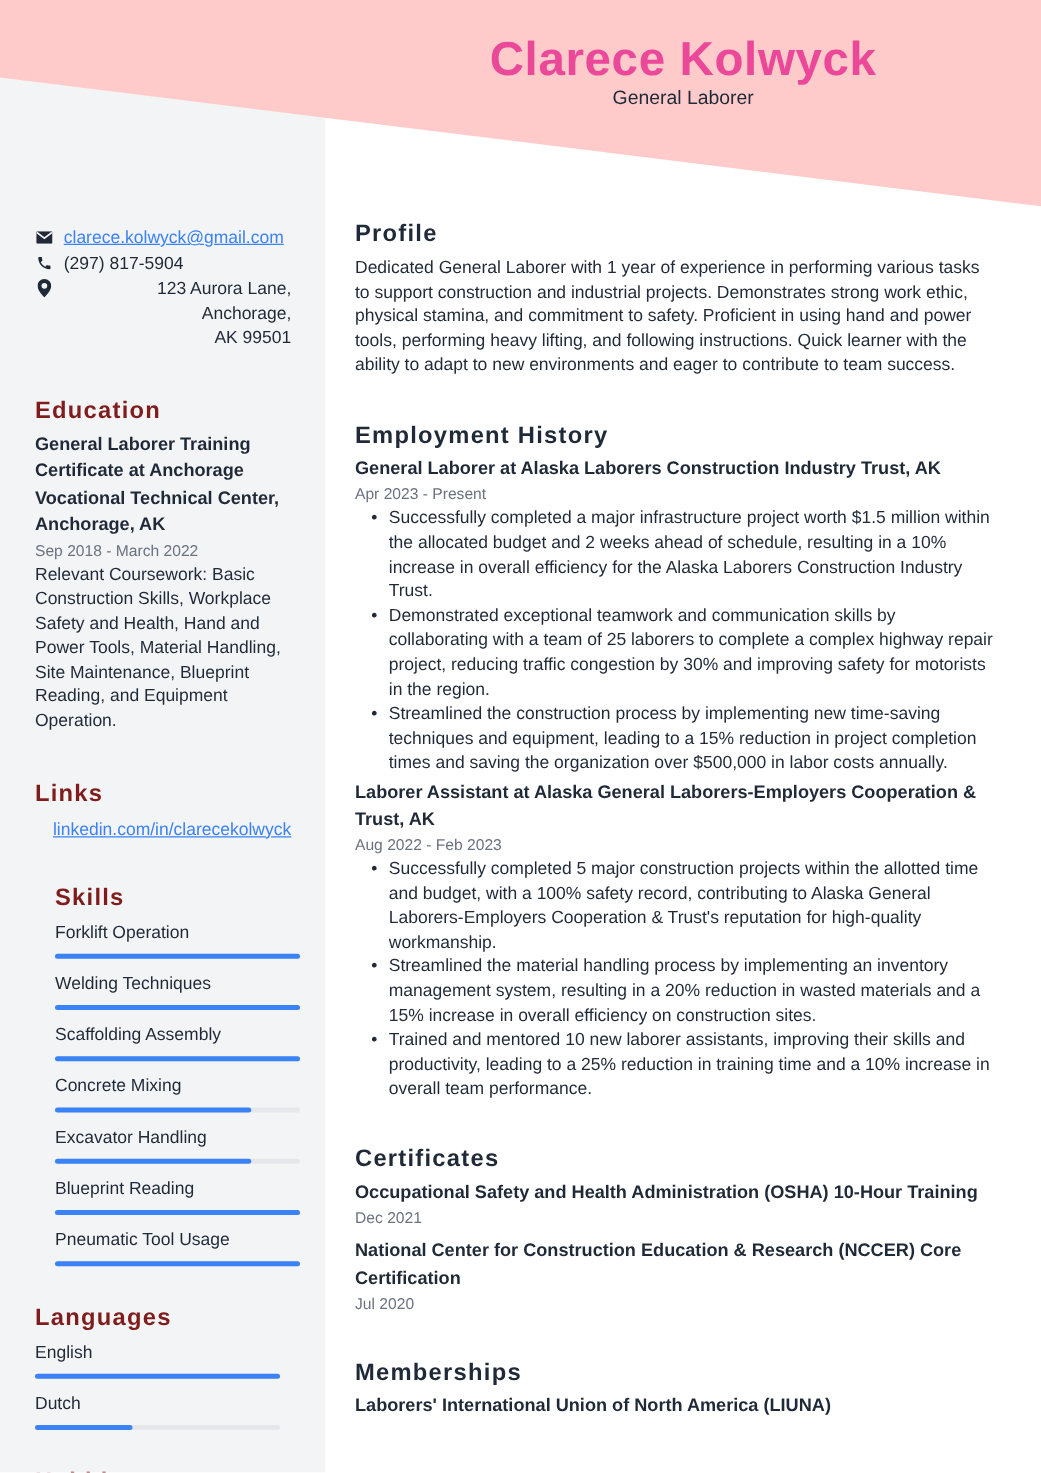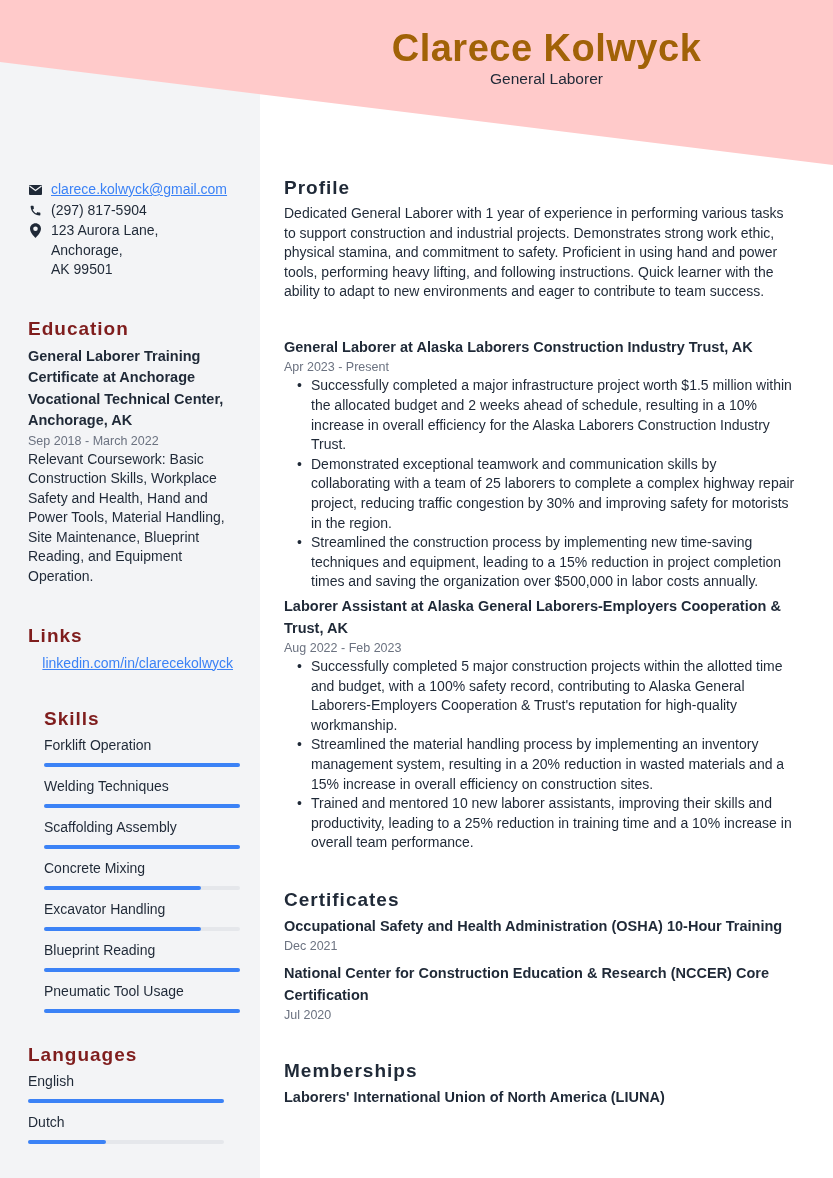--- a/index.html
+++ b/index.html
@@ -4,25 +4,25 @@
 <style>
   * { box-sizing: border-box; margin: 0; padding: 0; }
   html, body { width: 833px; height: 1178px; overflow: hidden; background: #ffffff; }
   body { position: relative; font-family: "Liberation Sans", "DejaVu Sans", sans-serif; color: #1f2937; }
 
   .sidebar-bg { position: absolute; left: 0; top: 0; width: 260px; height: 1178px; background: #f3f4f6; }
   .header-band { position: absolute; left: 0; top: 0; width: 833px; height: 170px; }
   .header-band svg { display: block; }
 
   .header { position: absolute; top: 26px; left: 260px; width: 573px; text-align: center; }
-  .header .name { position: absolute; left: 30px; width: 513px; top: 0; font-size: 38px; font-weight: 700; color: #a16207; letter-spacing: 0.5px; line-height: 44px; text-align: center; }
+  .header .name { position: absolute; left: 30px; width: 513px; top: 0; font-size: 38px; font-weight: 700; color: #ec4899; letter-spacing: 0.5px; line-height: 44px; text-align: center; }
   .header .role { position: absolute; left: 30px; width: 513px; top: 44px; font-size: 15.5px; color: #1f2937; text-align: center; }
 
   .sidebar { position: absolute; left: 28px; top: 180px; width: 205px; font-size: 14px; line-height: 19.5px; color: #1f2937; }
-  .contact-row { display: flex; align-items: flex-start; margin-bottom: 1px; }
+  .contact-row { display: flex; align-items: flex-start; margin-bottom: 1px; text-align: right; }
   .contact-row .ico { width: 14px; height: 19px; margin-right: 9px; display: flex; align-items: center; justify-content: center; flex-shrink: 0; }
   .contact-row a { color: #3b82f6; text-decoration: underline; }
 
   .side-h { font-size: 19px; font-weight: 700; letter-spacing: 1px; color: #7f1d1d; line-height: 24px; }
   .edu-title { font-weight: 700; font-size: 14.5px; line-height: 21.5px; margin-top: 5px; }
   .date { color: #6b7280; font-size: 12.5px; line-height: 18px; }
   .edu-desc { font-size: 14px; line-height: 19.6px; }
 
   .link { color: #3b82f6; text-decoration: underline; font-size: 14px; }
 
@@ -169,20 +169,21 @@
   </div>
 </div>
 
 <div class="main">
   <div>
     <div class="main-h">Profile</div>
     <div style="margin-top:4px;">Dedicated General Laborer with 1 year of experience in performing various tasks to support construction and industrial projects. Demonstrates strong work ethic, physical stamina, and commitment to safety. Proficient in using hand and power tools, performing heavy lifting, and following instructions. Quick learner with the ability to adapt to new environments and eager to contribute to team success.</div>
   </div>
 
   <div style="margin-top:35px;">
+    <div class="main-h">Employment History</div>
     <div id="jobs-list" style="margin-top:4px;">
         <div>
           <div class="job-title">General Laborer at Alaska Laborers Construction Industry Trust, AK</div>
           <div class="date">Apr 2023 - Present</div>
           <ul>
             <li>Successfully completed a major infrastructure project worth $1.5 million within the allocated budget and 2 weeks ahead of schedule, resulting in a 10% increase in overall efficiency for the Alaska Laborers Construction Industry Trust.</li>
             <li>Demonstrated exceptional teamwork and communication skills by collaborating with a team of 25 laborers to complete a complex highway repair project, reducing traffic congestion by 30% and improving safety for motorists in the region.</li>
             <li>Streamlined the construction process by implementing new time-saving techniques and equipment, leading to a 15% reduction in project completion times and saving the organization over $500,000 in labor costs annually.</li>
           </ul>
         </div>

